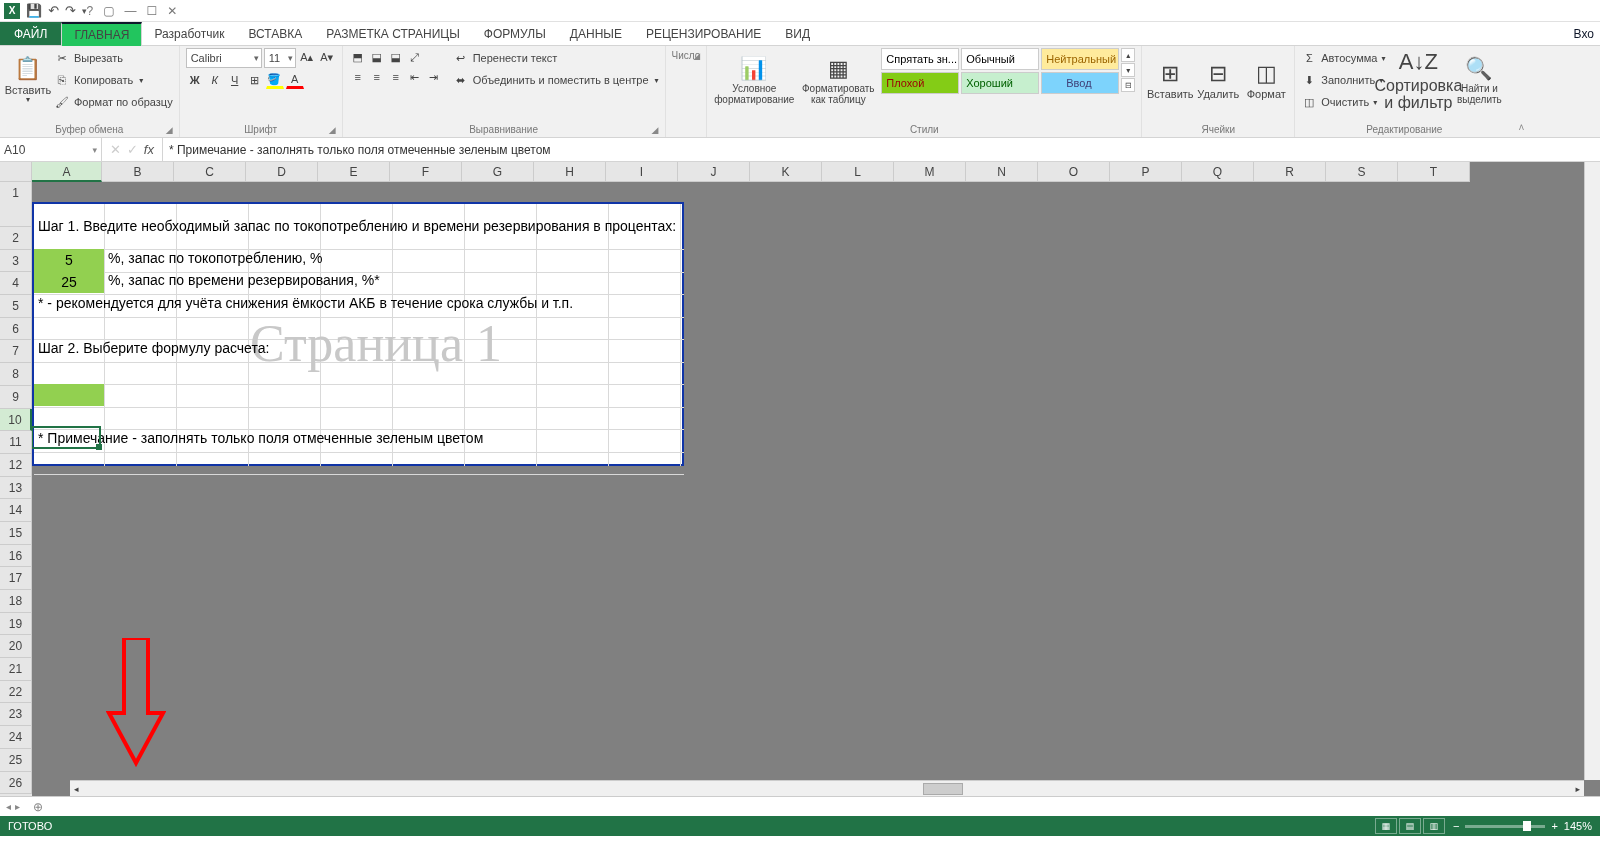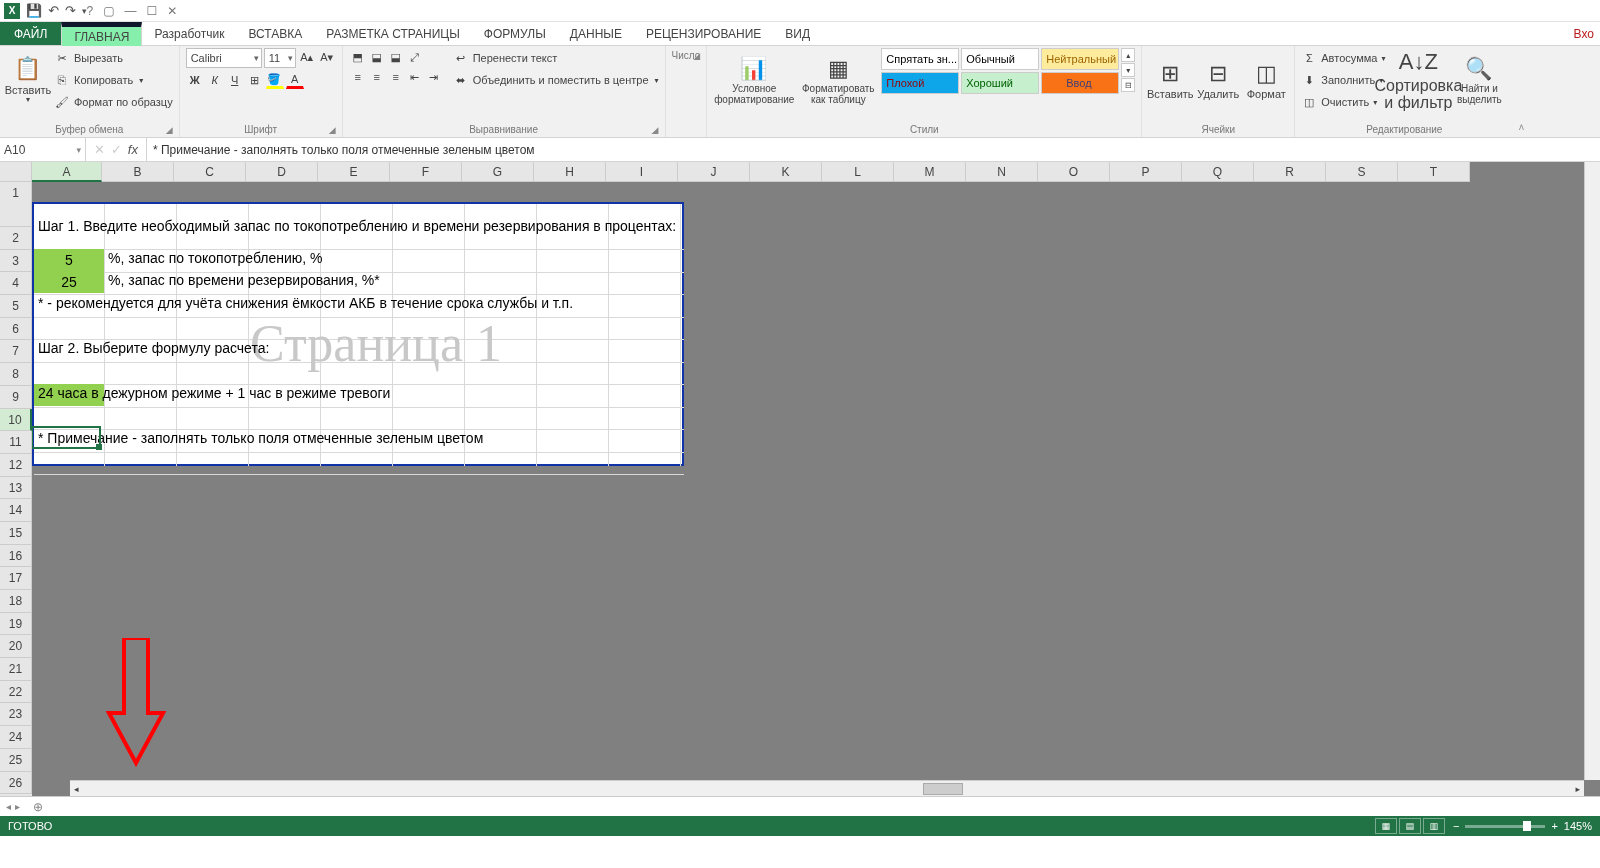--- a/index.html
+++ b/index.html
@@ -11,23 +11,23 @@
 .titlebar .qat .xl-icon { width: 16px; height: 16px; background: #217346; color: #fff; font-size: 10px; font-weight: bold; display: flex; align-items: center; justify-content: center; }
 .titlebar .title { flex: 1; text-align: center; font-size: 12px; color: #777; }
 .titlebar .win-btns { display: flex; gap: 10px; padding-right: 10px; color: #777; }
 .titlebar .win-btns span { cursor: pointer; }
 .qat-icon { font-size: 13px; color: #555; cursor: pointer; }
 
 
 .ribbon-tabs { height: 24px; background: #fff; display: flex; align-items: stretch; border-bottom: 1px solid #d4d4d4; }
 .ribbon-tabs .file-tab { background: #217346; color: #fff; padding: 0 14px; display: flex; align-items: center; font-size: 12px; }
 .ribbon-tabs .tab { padding: 0 12px; display: flex; align-items: center; font-size: 12px; color: #444; cursor: pointer; }
-.ribbon-tabs .tab.active { background: #86efac; border-top: 5px solid #0f172a; border-left: 1px solid #d4d4d4; border-right: 1px solid #d4d4d4; margin-bottom: -1px; }
+.ribbon-tabs .tab.active { background: #22c55e; border-top: 2px solid #0f172a; border-left: 1px solid #d4d4d4; border-right: 1px solid #d4d4d4; margin-bottom: -1px; }
 .ribbon-tabs .spacer { flex: 1; }
-.ribbon-tabs .right { padding-right: 6px; display: flex; align-items: center; color: #b91c1c; }
+.ribbon-tabs .right { padding-right: 6px; display: flex; align-items: center; color: #0f172a; }
 
 
 .ribbon { height: 92px; background: #f1f1f1; border-bottom: 1px solid #d4d4d4; display: flex; }
 .ribbon-group { border-right: 1px solid #e1e1e1; padding: 2px 6px 0 6px; display: flex; flex-direction: column; }
 .ribbon-group .group-body { flex: 1; display: flex; align-items: flex-start; gap: 4px; }
 .ribbon-group .group-label { text-align: center; font-size: 10px; color: #777; padding: 2px 0; position: relative; }
 .ribbon-group .group-label .launcher { position: absolute; right: 0; bottom: 2px; font-size: 9px; color: #888; }
 .big-btn { display: flex; flex-direction: column; align-items: center; justify-content: center; width: 44px; height: 66px; cursor: pointer; font-size: 11px; text-align: center; line-height: 1.1; }
 .big-btn .ico { font-size: 22px; margin-bottom: 2px; }
 .small-rows { display: flex; flex-direction: column; gap: 2px; }
@@ -36,21 +36,21 @@
 .combo { height: 20px; border: 1px solid #c0c0c0; background: #fff; font-size: 11px; padding: 0 14px 0 4px; position: relative; display: flex; align-items: center; }
 .combo::after { content: "▾"; position: absolute; right: 2px; font-size: 9px; color: #666; }
 .btn-grid .b, .tiny-btn { width: 18px; height: 18px; border: 1px solid transparent; display: flex; align-items: center; justify-content: center; font-size: 11px; cursor: pointer; }
 .styles-gallery { display: grid; grid-template-columns: repeat(3, 78px); grid-auto-rows: 22px; gap: 2px; }
 .style-cell { border: 1px solid #ccc; font-size: 11px; display: flex; align-items: center; padding: 0 4px; overflow: hidden; white-space: nowrap; }
 .style-nav { display: flex; flex-direction: column; width: 14px; margin-left: 2px; }
 .style-nav div { height: 14px; border: 1px solid #ccc; font-size: 8px; display: flex; align-items: center; justify-content: center; cursor: pointer; background: #fff; margin-bottom: 1px; }
 
 
 .formula-bar { height: 24px; border-bottom: 1px solid #d4d4d4; display: flex; align-items: stretch; background: #fff; }
-.name-box { width: 86px; border-right: 1px solid #d4d4d4; display: flex; align-items: center; padding: 0 4px; font-size: 12px; position: relative; }
+.name-box { width: 102px; border-right: 1px solid #d4d4d4; display: flex; align-items: center; padding: 0 4px; font-size: 12px; position: relative; }
 .name-box::after { content: "▾"; position: absolute; right: 4px; font-size: 9px; color: #888; }
 .fx-btns { display: flex; align-items: center; gap: 6px; padding: 0 8px; border-right: 1px solid #d4d4d4; color: #888; }
 .fx-btns span { cursor: pointer; font-size: 13px; }
 .fx-label { font-style: italic; font-size: 12px; color: #555; }
 .formula-input { flex: 1; display: flex; align-items: center; padding: 0 6px; font-size: 12px; color: #333; }
 
 
 .grid-wrap { position: relative; height: 634px; background: #808080; display: flex; }
 .row-headers { width: 32px; background: #e6e6e6; }
 .corner { height: 20px; border-right: 1px solid #ccc; border-bottom: 1px solid #ccc; background: #e6e6e6; }
@@ -221,23 +221,23 @@
       </div>
       <div class="big-btn" style="width:78px">
         <div class="ico">▦</div>
         <div style="font-size:10px">Форматировать как таблицу</div>
       </div>
       <div style="display:flex">
         <div class="styles-gallery" id="styles-gallery">
             <div class="style-cell" style="background: rgb(255, 255, 255); color: rgb(0, 0, 0);">Спрятать зн...</div>
             <div class="style-cell" style="background: rgb(255, 255, 255); color: rgb(0, 0, 0);">Обычный</div>
             <div class="style-cell" style="background: rgb(255, 235, 156); color: rgb(156, 101, 0);">Нейтральный</div>
-            <div class="style-cell" style="background: #0ea5e9; color: rgb(156, 0, 6);">Плохой</div>
+            <div class="style-cell" style="background: #84cc16; color: rgb(156, 0, 6);">Плохой</div>
             <div class="style-cell" style="background: rgb(198, 239, 206); color: rgb(0, 97, 0);">Хороший</div>
-            <div class="style-cell" style="background: #f97316; color: rgb(63, 63, 118); padding-left: 24px;">Ввод</div>
+            <div class="style-cell" style="background: #7dd3fc; color: rgb(63, 63, 118); padding-left: 24px;">Ввод</div>
           </div>
         <div class="style-nav">
           <div>▴</div>
           <div>▾</div>
           <div>⊟</div>
         </div>
       </div>
     </div>
     <div class="group-label">Стили</div>
   </div>
@@ -388,21 +388,20 @@
             <div class="watermark" style="left:216px;top:110px">Страница 1</div>
 
             <div class="cell" style="left:2px;top:0;width:648px;height:45px;line-height:1.3">Шаг 1. Введите необходимый запас по токопотреблению и времени резервирования в процентах:</div>
             <div class="cell green" style="left:0;top:45px;width:70px;height:22px;justify-content:center">5</div>
             <div class="cell" style="left:72px;top:45px">%, запас по токопотреблению, %</div>
             <div class="cell green" style="left:0;top:67px;width:70px;height:22px;justify-content:center">25</div>
             <div class="cell" style="left:72px;top:67px">%, запас по времени резервирования, %*</div>
             <div class="cell" style="left:2px;top:90px">* - рекомендуется для учёта снижения ёмкости АКБ в течение срока службы и т.п.</div>
             <div class="cell" style="left:2px;top:135px">Шаг 2. Выберите формулу расчета:</div>
             <div class="cell green" style="left:0;top:180px;width:70px;height:22px"></div>
-            <div class="cell" style="left:2px;top:180px">24 часа в дежурном режиме + 1 час в режиме тревоги</div>
             <div class="cell" style="left:2px;top:225px">* Примечание - заполнять только поля отмеченные зеленым цветом</div>
           </div>
           <div class="active-cell" style="left:-1px;top:224px;width:70px;height:23px"></div>
         </div>
 
         <svg class="red-arrow" style="left:74px;top:456px" width="60" height="130">
           <path d="M 18 0 L 18 75 L 3 75 L 30 125 L 57 75 L 42 75 L 42 0 Z" fill="none" stroke="#ff0000" stroke-width="4"></path>
         </svg>
       </div>
     </div>

